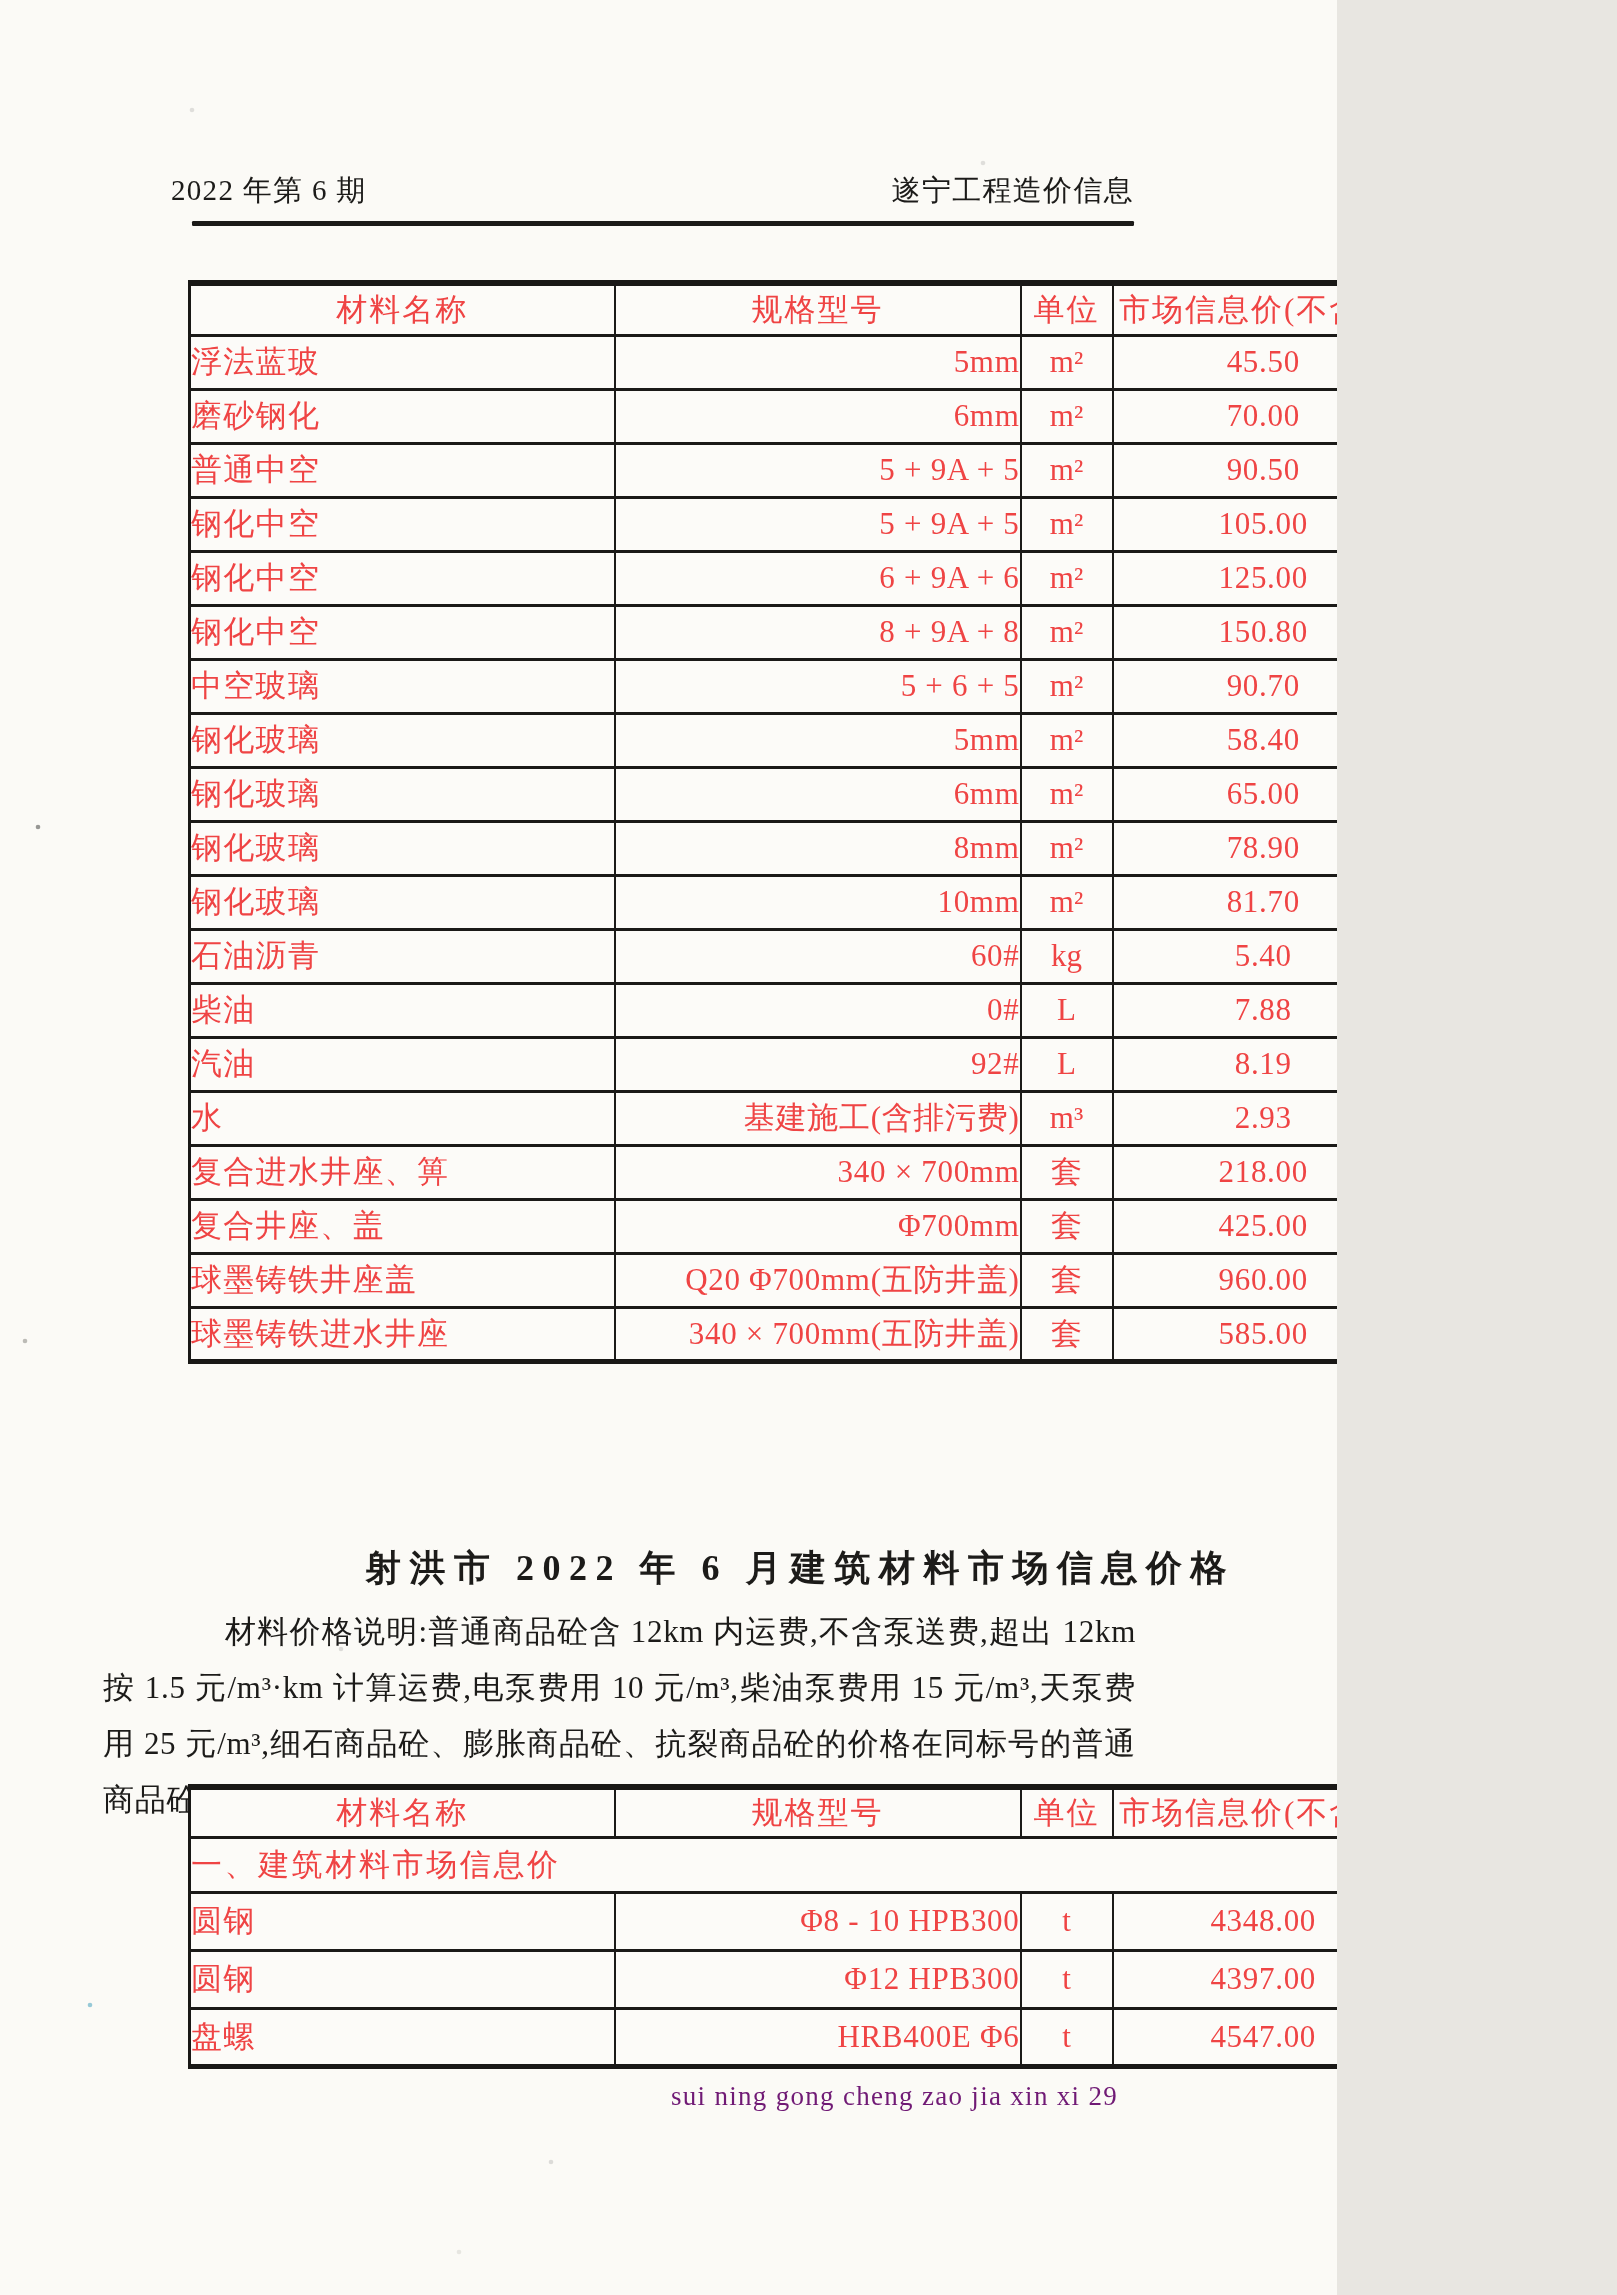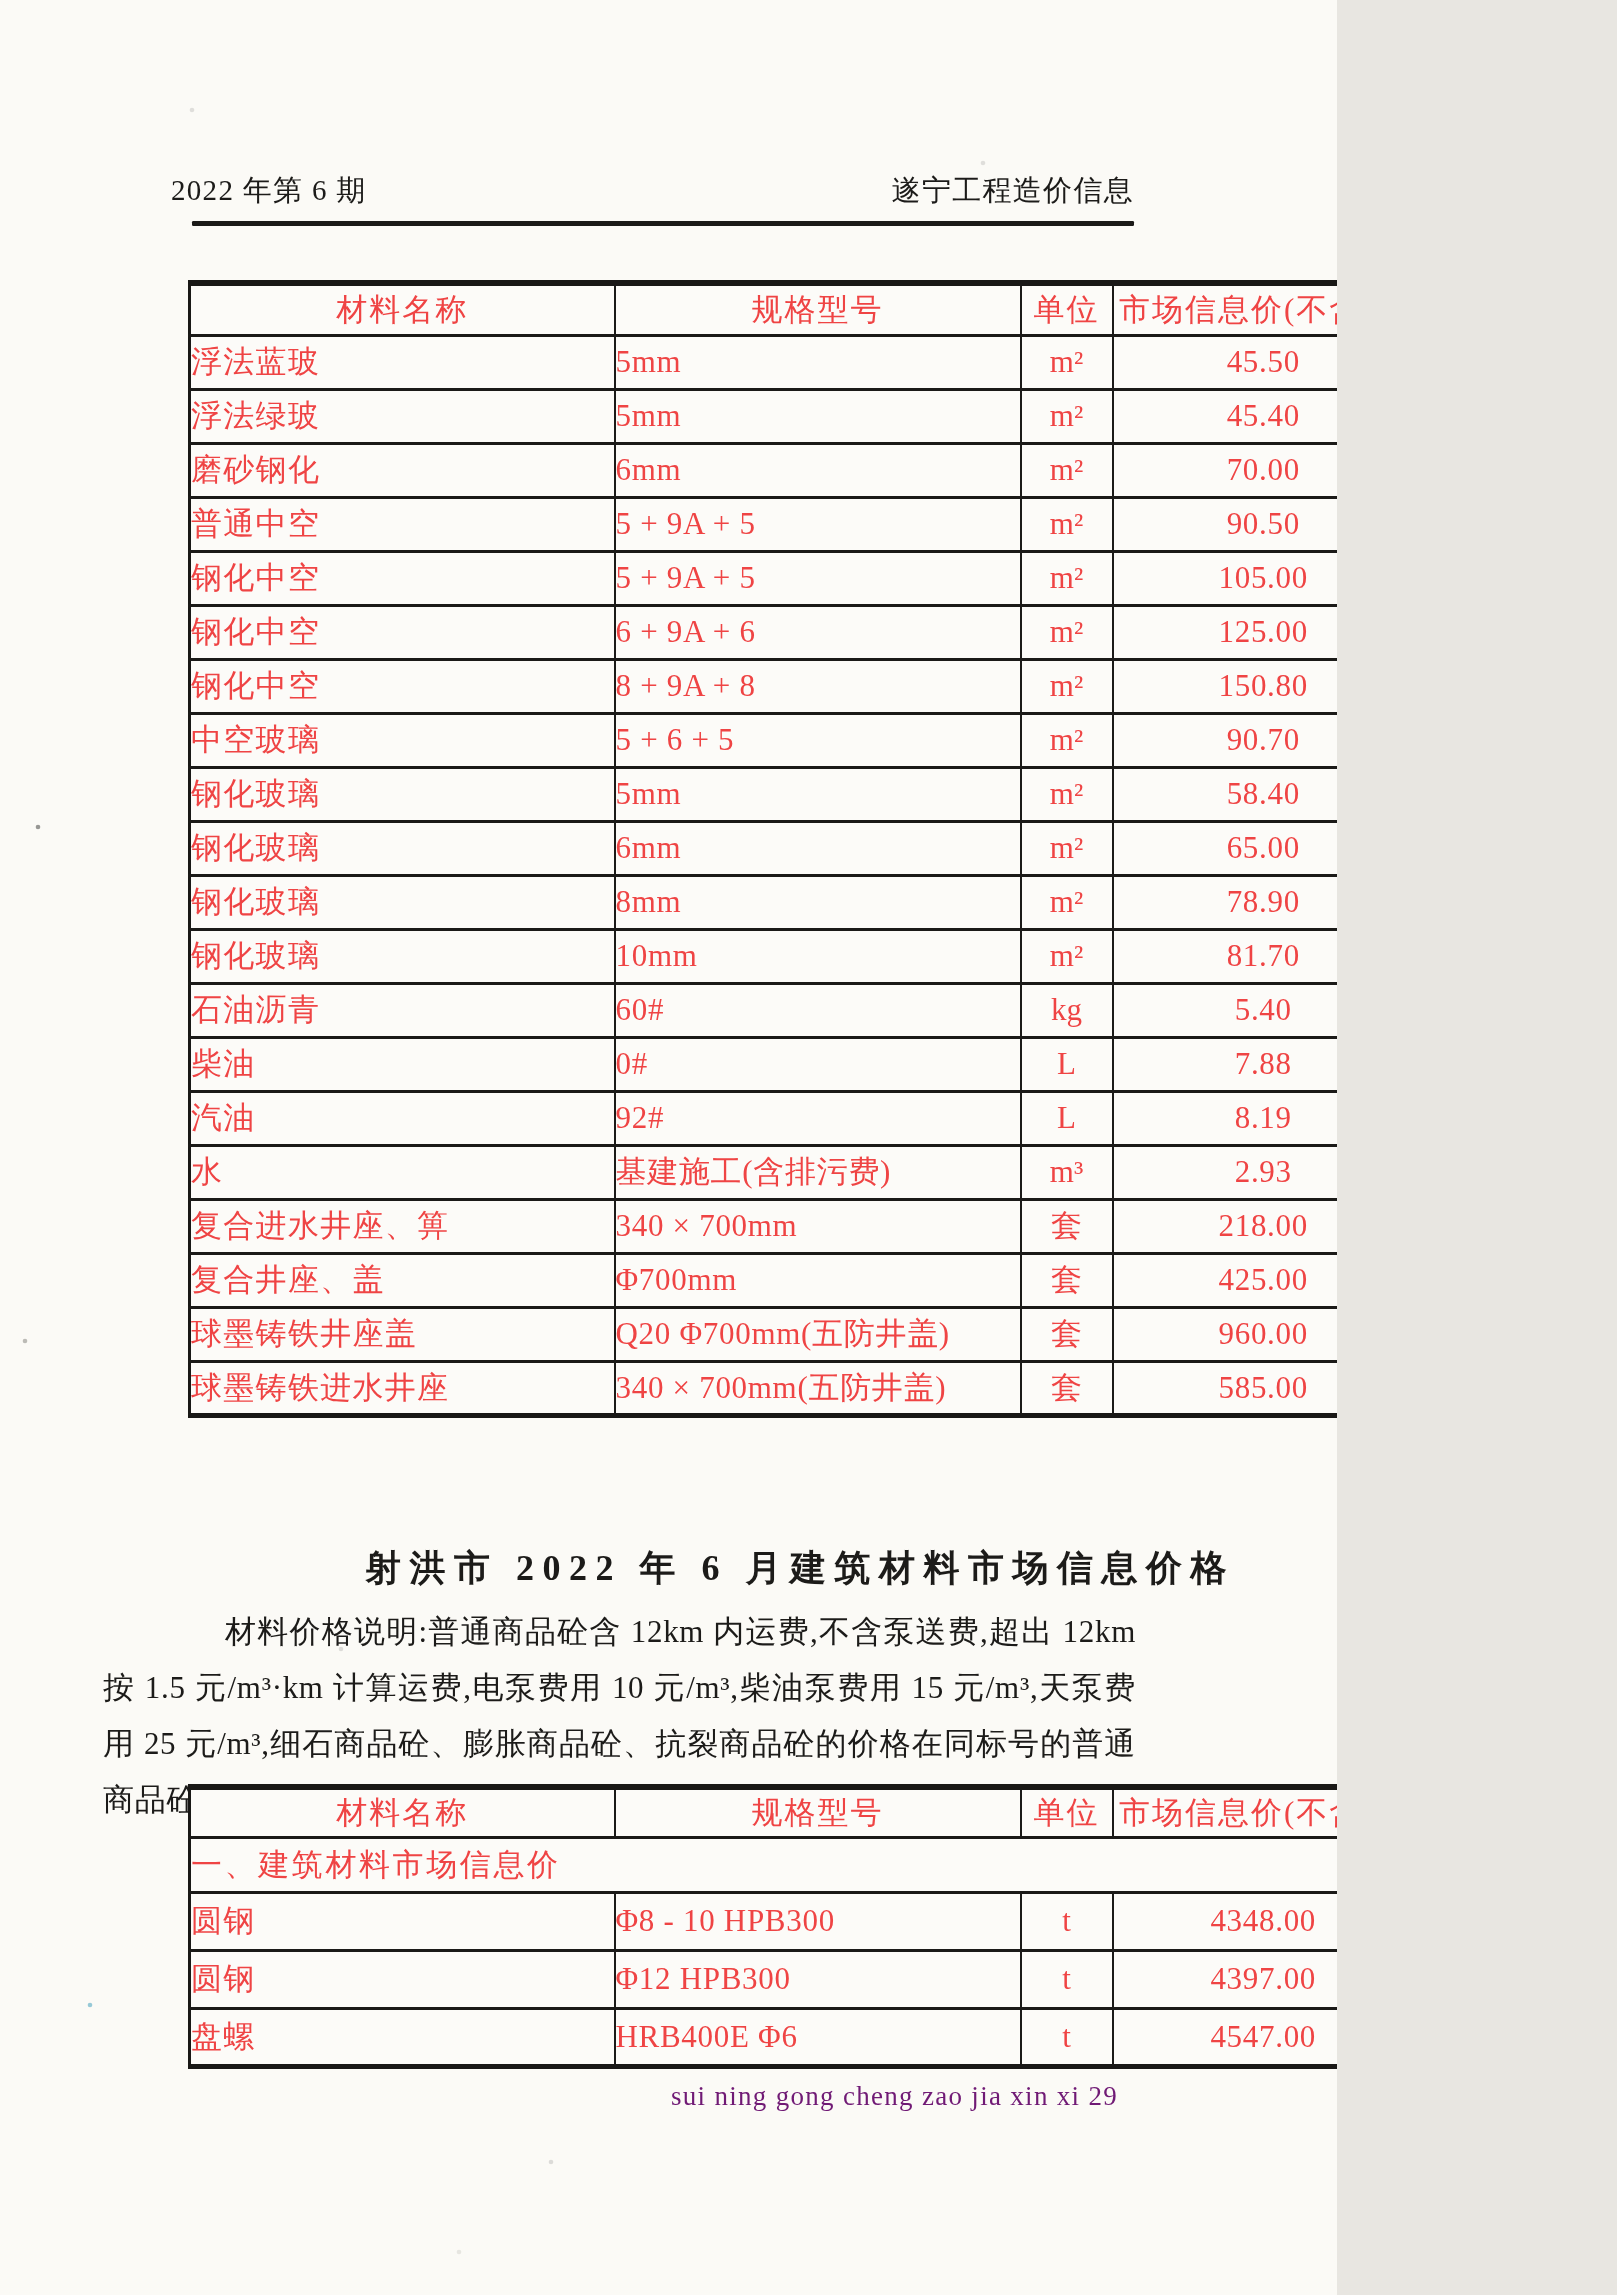--- a/index.html
+++ b/index.html
@@ -37,21 +37,21 @@
   }
   table.t1{top:280px;}
   table.t2{top:1784px;}
   table.t1 thead tr{height:52px;}
   table.t1 tbody tr{height:54px;}
   table.t2 thead tr{height:50px;}
   table.t2 tr.section-row{height:55px;}
   table.t2 tbody.rows tr{height:58px;}
   table.price th{font-weight:normal;text-align:center;letter-spacing:2px;}
   td.col-name{text-align:left;padding-left:14.4px;letter-spacing:1.3px;}
-  td.col-spec{text-align:left;padding-left:10.5px;letter-spacing:0.7px;}
+  td.col-spec{text-align:right;padding-left:10.5px;letter-spacing:0.7px;}
   td.col-unit{text-align:center;}
   td.col-price{text-align:center;letter-spacing:0.7px;}
   table.t2 tr.section-row td{letter-spacing:2.6px;}
   
   .sec-title{
     position:absolute;left:188px;width:1224px;top:1544px;
     text-align:center;font-size:36px;font-weight:bold;
     letter-spacing:8.5px;white-space:nowrap;
   }
   .price-note{
@@ -110,26 +110,20 @@
         <th>单位</th>
         <th>市场信息价(不含税)</th>
       </tr>
     </thead>
     <tbody class="rows">
         <tr>
           <td class="col-name">浮法蓝玻</td>
           <td class="col-spec">5mm</td>
           <td class="col-unit">m²</td>
           <td class="col-price">45.50</td>
-        </tr>
-        <tr>
-          <td class="col-name">浮法绿玻</td>
-          <td class="col-spec">5mm</td>
-          <td class="col-unit">m²</td>
-          <td class="col-price">45.40</td>
         </tr>
         <tr>
           <td class="col-name">磨砂钢化</td>
           <td class="col-spec">6mm</td>
           <td class="col-unit">m²</td>
           <td class="col-price">70.00</td>
         </tr>
         <tr>
           <td class="col-name">普通中空</td>
           <td class="col-spec">5 + 9A + 5</td>

